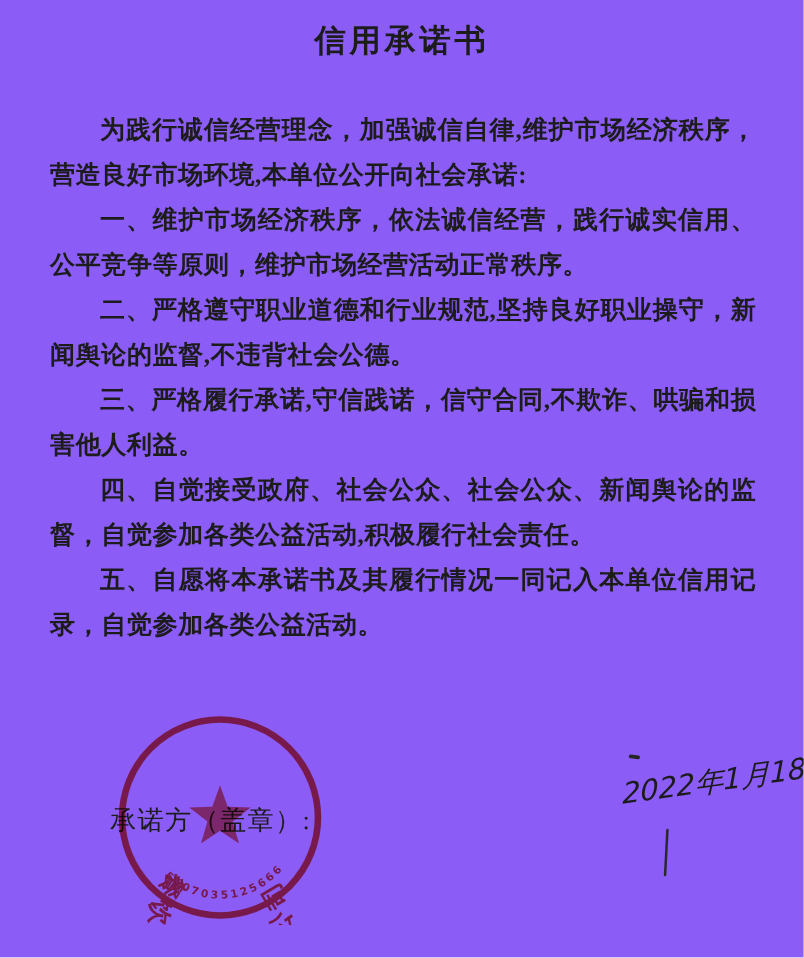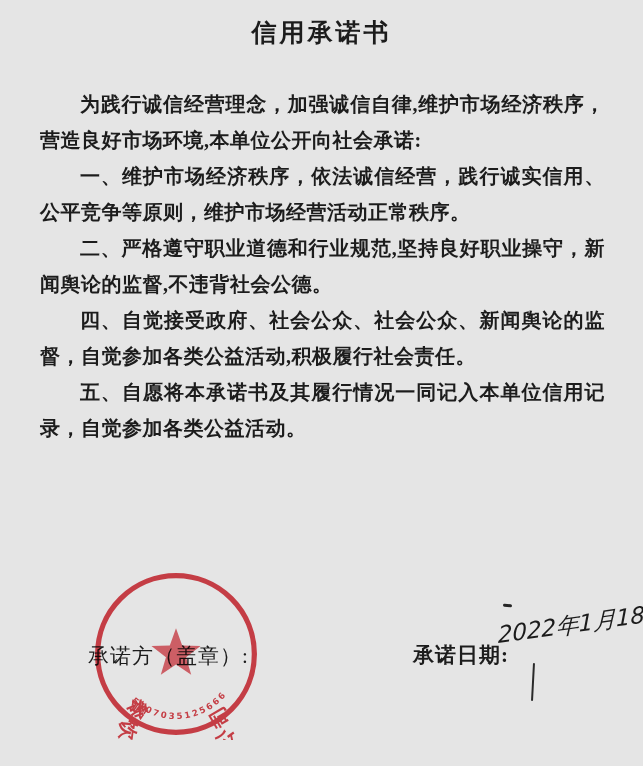--- a/index.html
+++ b/index.html
@@ -1,20 +1,20 @@
 <!DOCTYPE html>
 <html><head>
 <meta charset="utf-8">
 <style>
   html, body { margin: 0; padding: 0; background: #ffffff; }
   .page {
     position: relative;
     width: 643px;
     height: 766px;
-    background: #e5e5e5;
+    background: #8b5cf6;
     overflow: hidden;
     font-family: "Liberation Serif", "DejaVu Serif", serif;
     color: #1c1c1c;
   }
   .doc-title {
     position: absolute;
     top: 16px;
     left: 0;
     width: 100%;
     text-align: center;
@@ -112,20 +112,21 @@
 <body>
 
 <div class="page">
 
   <h1 class="doc-title">信用承诺书</h1>
 
   <div class="doc-body">
     <p>为践行诚信经营理念，加强诚信自律,维护市场经济秩序，营造良好市场环境,本单位公开向社会承诺:</p>
     <p>一、维护市场经济秩序，依法诚信经营，践行诚实信用、公平竞争等原则，维护市场经营活动正常秩序。</p>
     <p>二、严格遵守职业道德和行业规范,坚持良好职业操守，新闻舆论的监督,不违背社会公德。</p>
+    <p>三、严格履行承诺,守信践诺，信守合同,不欺诈、哄骗和损害他人利益。</p>
     <p>四、自觉接受政府、社会公众、社会公众、新闻舆论的监督，自觉参加各类公益活动,积极履行社会责任。</p>
     <p>五、自愿将本承诺书及其履行情况一同记入本单位信用记录，自觉参加各类公益活动。</p>
   </div>
 
   <div class="signature-area">
 
     <span class="party-label">承诺方（盖章）:</span>
 
     <svg class="stamp" viewBox="0 0 180 180" xmlns="http://www.w3.org/2000/svg">
       <circle cx="90" cy="90" r="82" fill="none" stroke="#d9363f" stroke-width="5.5"></circle>
@@ -135,20 +136,19 @@
         <path id="arc-number" d="M 37.9 133.7 A 68 68 0 0 0 142.1 133.7"></path>
       </defs>
       <text font-size="21" font-weight="bold" fill="#d9363f" letter-spacing="6.5" font-family="Liberation Serif, DejaVu Serif, serif">
         <textPath href="#arc-company" startOffset="2">餐饮管理集团有限公司</textPath>
       </text>
       <text font-size="9" font-weight="bold" fill="#d9363f" letter-spacing="2.4" font-family="DejaVu Sans, sans-serif">
         <textPath href="#arc-number" startOffset="8">5107035125666</textPath>
       </text>
     </svg>
 
-    <span class="date-label">承诺日期:</span>
     <span class="date-handwritten">2022年1月18日</span>
     <span class="ink-dot"></span>
     <span class="pen-tail"></span>
 
   </div>
 
 </div>
 
 </body></html>

